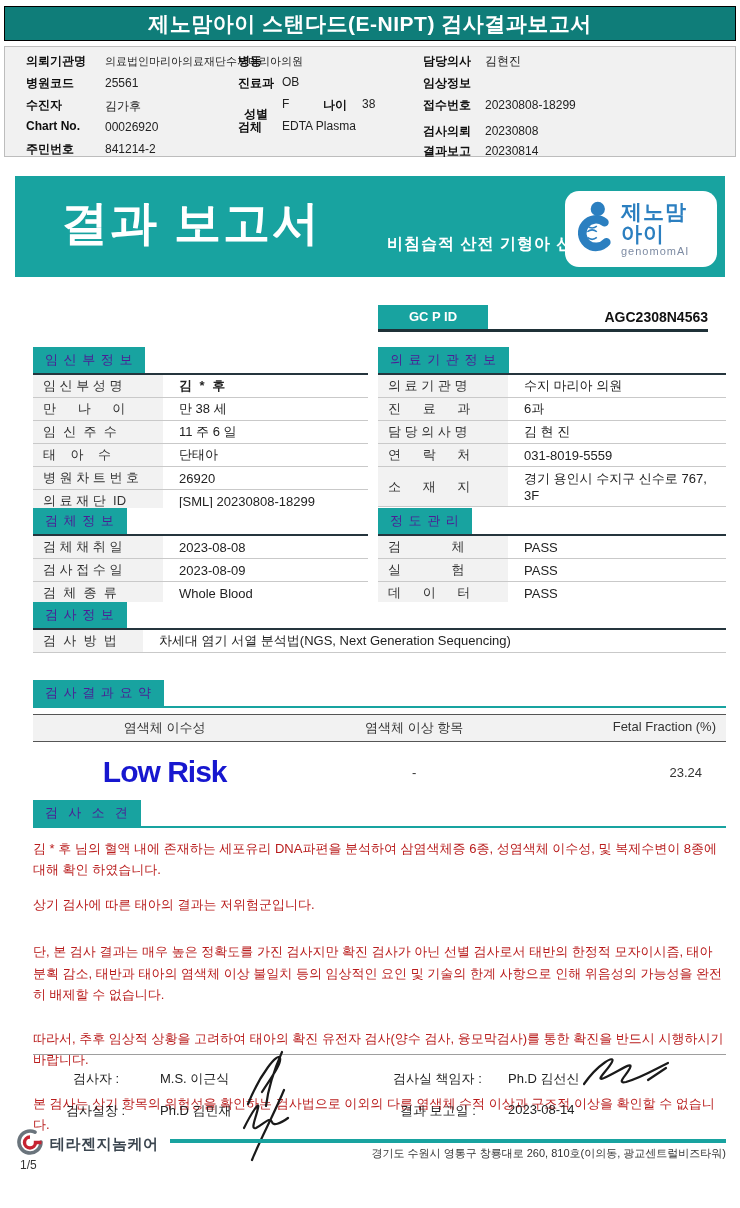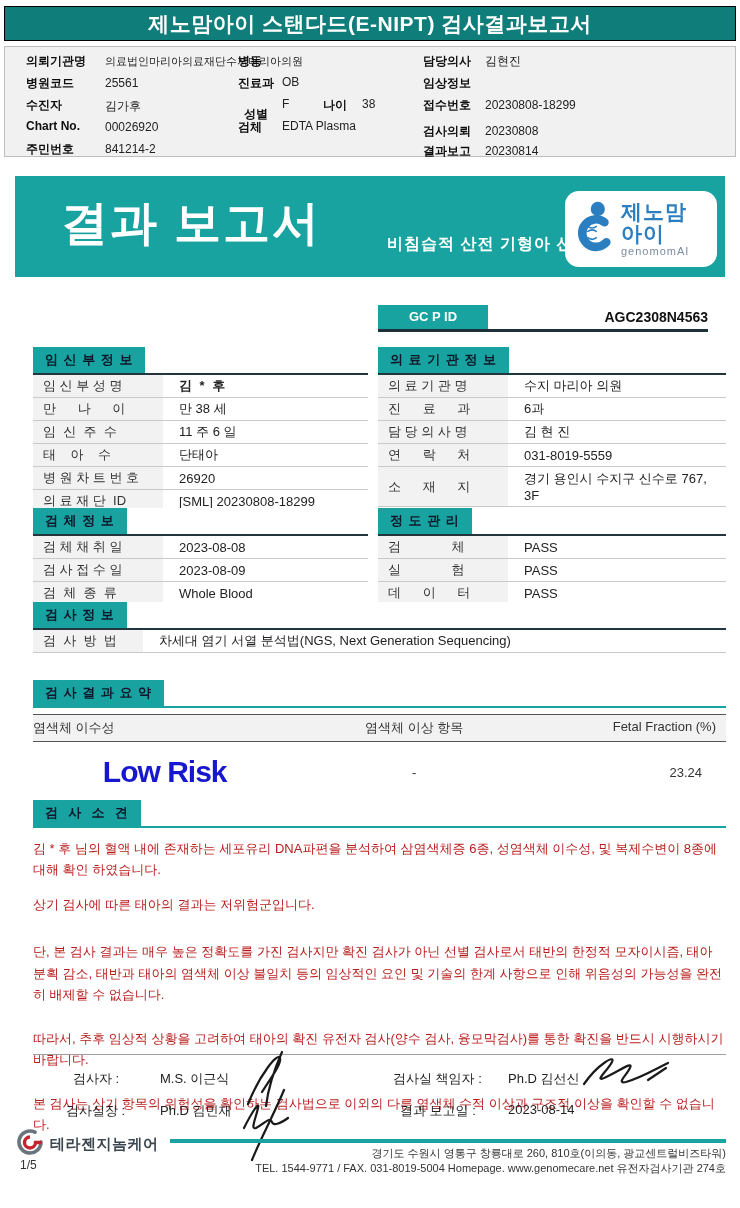--- a/index.html
+++ b/index.html
@@ -34,35 +34,35 @@
     background:#fff; border-radius:14px; display:flex; align-items:center; padding:0 10px; gap:8px;
   }
   .logo-kr{ font-size:21px; font-weight:bold; color:#2b7fc0; letter-spacing:1px; line-height:1.05; }
   .logo-en{ font-size:11px; color:#7d8ba3; letter-spacing:1px; }
   
   .gcp{ position:absolute; left:378px; top:305px; width:330px; display:flex; border-bottom:3px solid #1f3138; }
   .gcp-label{ width:110px; background:#18a3a0; color:#fff; font-weight:bold; font-size:13px; text-align:center; padding:4px 0; }
   .gcp-value{ flex:1; text-align:right; font-weight:bold; font-size:14px; padding:4px 0; color:#111; }
   
   .itable{ position:absolute; background:#fff; }
-  .chip{ display:inline-block; background:#18a3a0; color:#0f172a; font-weight:bold; font-size:13px;
+  .chip{ display:inline-block; background:#18a3a0; color:#4c1d95; font-weight:normal; font-size:13px;
          padding:4px 12px; white-space:pre; letter-spacing:1px; }
   .rows{ border-top:2px solid #25353d; }
   .teal-line .rows{ border-top:2px solid #18a3a0; }
   .irow{ display:flex; align-items:stretch; border-bottom:1px solid #c9c9c9; min-height:23px; }
   .irow .lab{ flex:0 0 130px; display:flex; align-items:center; background:#f2f2f2;
               font-size:13px; color:#333; padding:2px 10px; white-space:pre; }
   .narrowlab .irow .lab{ flex:0 0 110px; }
   .irow .val{ display:flex; align-items:center; font-size:13px; color:#222; padding:2px 16px; }
   .irow .val.b{ font-weight:bold; letter-spacing:2px; }
   .irow.tall{ min-height:40px; }
   
   .sum-head{ display:flex; background:#f2f2f2; border-top:1px solid #555; border-bottom:1px solid #555;
              margin-top:6px; font-size:13px; color:#333; padding:4px 0; }
-  .sum-head .c1{ flex:0 0 38%; }
+  .sum-head .c1{ flex:0 0 38%; text-align:center; }
   .sum-head .c2{ flex:0 0 34%; text-align:center; }
   .sum-head .c3{ flex:1; text-align:right; padding-right:10px; }
   .sum-body{ display:flex; align-items:center; min-height:62px; border-bottom:2px solid #25353d; }
   .sum-body .c1{ flex:0 0 38%; text-align:center; }
   .sum-body .c2{ flex:0 0 34%; text-align:center; font-size:13px; color:#333; }
   .sum-body .c3{ flex:1; text-align:right; padding-right:24px; font-size:13px; color:#333; }
   .risk{ font-size:30px; font-weight:bold; color:#1717cf; letter-spacing:-1px; }
   
   .opinion-text{ margin-top:10px; }
   .opinion-text p{ font-size:13px; color:#b91c1c; line-height:1.65; margin:0 0 13px 0; }
@@ -312,17 +312,16 @@
       <svg width="28" height="28" viewBox="0 0 28 28">
         <path d="M25 14 A11 11 0 1 1 19 4.2" fill="none" stroke="#6a747c" stroke-width="3.6" stroke-linecap="round"></path>
         <path d="M14 9 A5.5 5.5 0 1 0 19.5 14.5 L25.5 14.5" fill="none" stroke="#c62331" stroke-width="3.4"></path>
       </svg>
     </span>
     <span class="brand-name">테라젠지놈케어</span>
   </div>
   <div class="footer-line"></div>
   <div class="addr">
     <div>경기도 수원시 영통구 창룡대로 260, 810호(이의동, 광교센트럴비즈타워)</div>
-    <div>TEL. 1544-9771 / FAX. 031-8019-5004 Homepage. www.genomecare.net 유전자검사기관 274호</div>
   </div>
   <div class="pageno">1/5</div>
 
 </div>
 
 </body></html>

